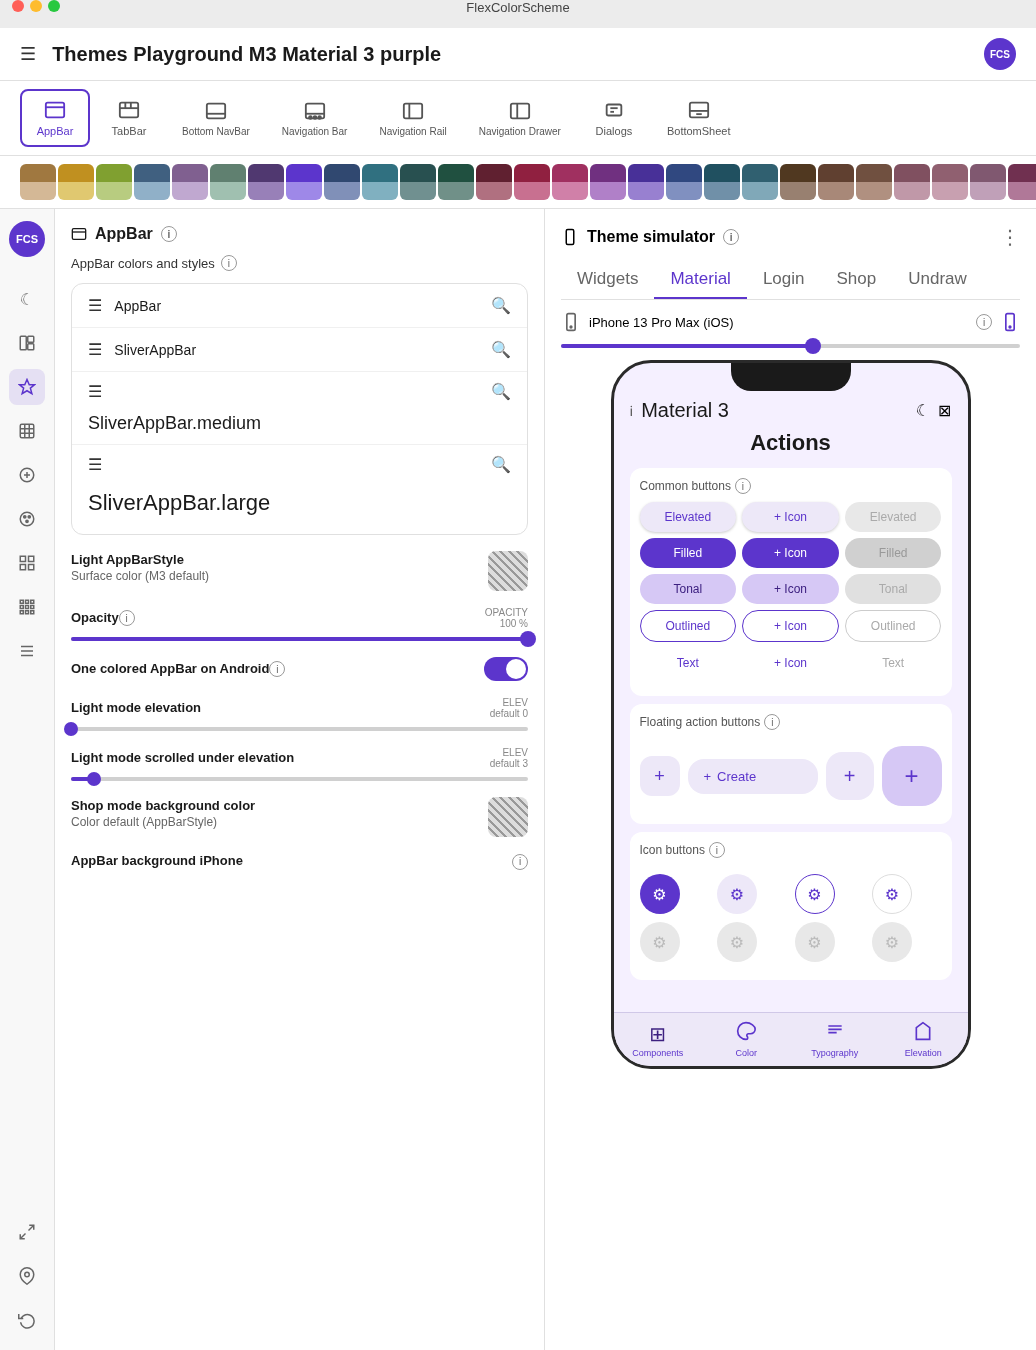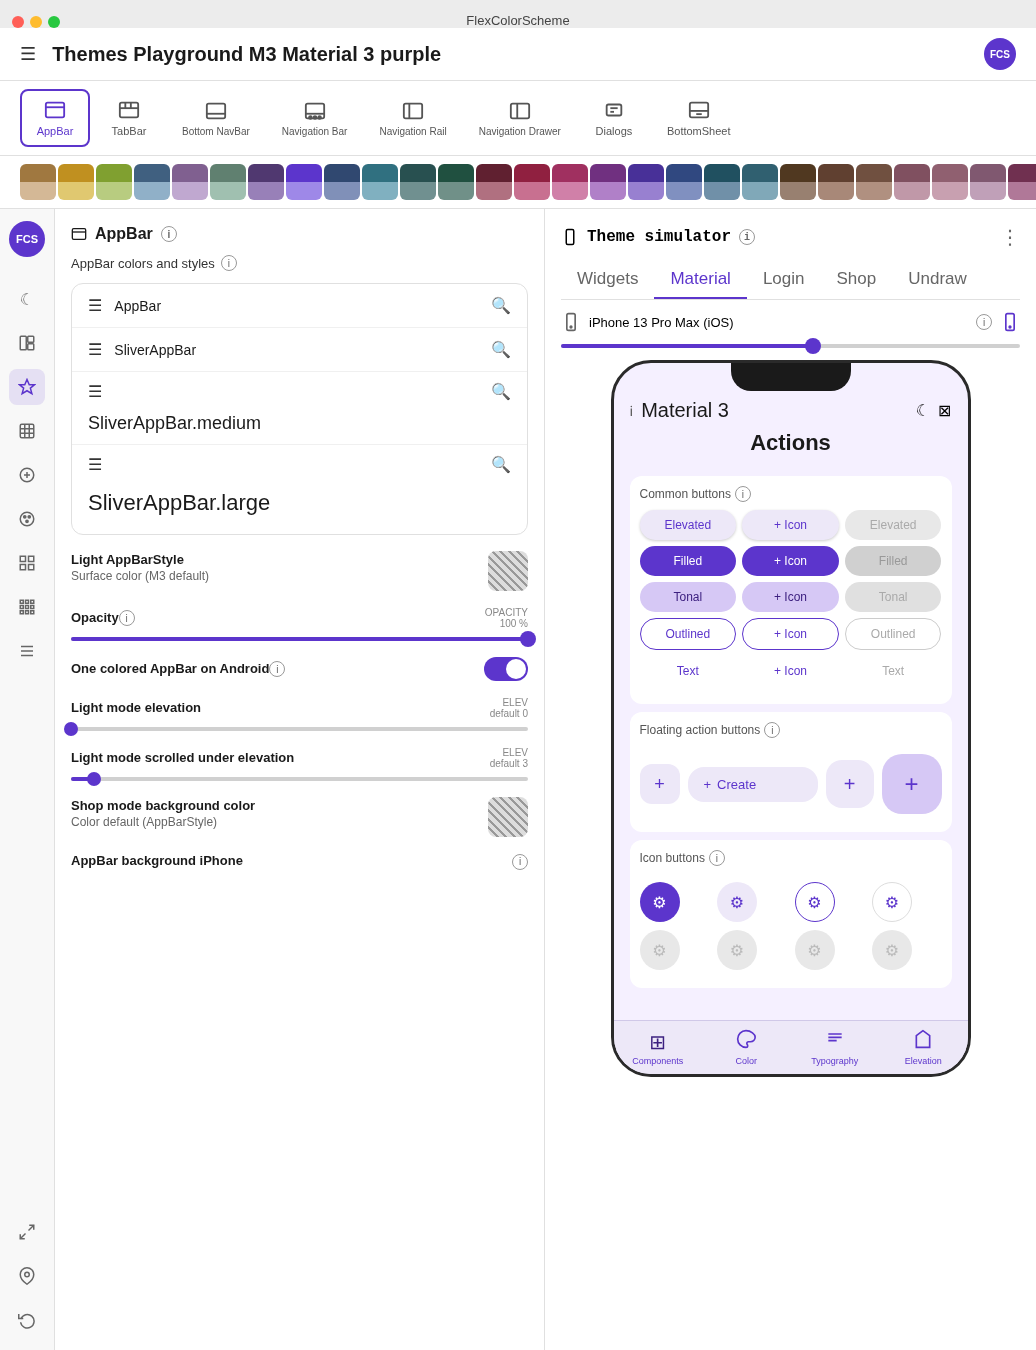--- a/index.html
+++ b/index.html
@@ -7,21 +7,21 @@
       font-family: -apple-system, BlinkMacSystemFont, 'Segoe UI', sans-serif;
       background: #f0f0f0;
       width: 1036px;
       min-height: 1350px;
       overflow-x: hidden;
     }
     .title-bar {
       background: #ececec;
       height: 28px;
       display: flex;
-      align-items: flex-end;
+      align-items: flex-start;
       justify-content: center;
       font-size: 13px;
       color: #444;
       position: relative;
     }
     .traffic-lights {
       position: absolute;
       left: 12px;
       display: flex;
       gap: 6px;
@@ -323,21 +323,20 @@
       align-items: center;
       justify-content: space-between;
       margin-bottom: 12px;
     }
     .theme-simulator-title {
       display: flex;
       align-items: center;
       gap: 8px;
       font-size: 16px;
       font-weight: 600;
-      font-family: Liberation Mono, monospace;
     }
     .more-icon {
       font-size: 20px;
       color: #666;
       cursor: pointer;
     }
 
     .sim-tabs {
       display: flex;
       gap: 0;
@@ -405,21 +404,21 @@
     .phone-content {
       padding: 0 16px 16px;
       background: #f5f0ff;
     }
 
     .phone-section-title {
       text-align: center;
       font-size: 22px;
       font-weight: 600;
       color: #1a1a1a;
-      margin-bottom: 20px;
+      margin-bottom: 12px;
     }
 
     .sub-section-title {
       font-size: 12px;
       color: #555;
       margin-bottom: 8px;
       display: flex;
       align-items: center;
       gap: 4px;
     }

